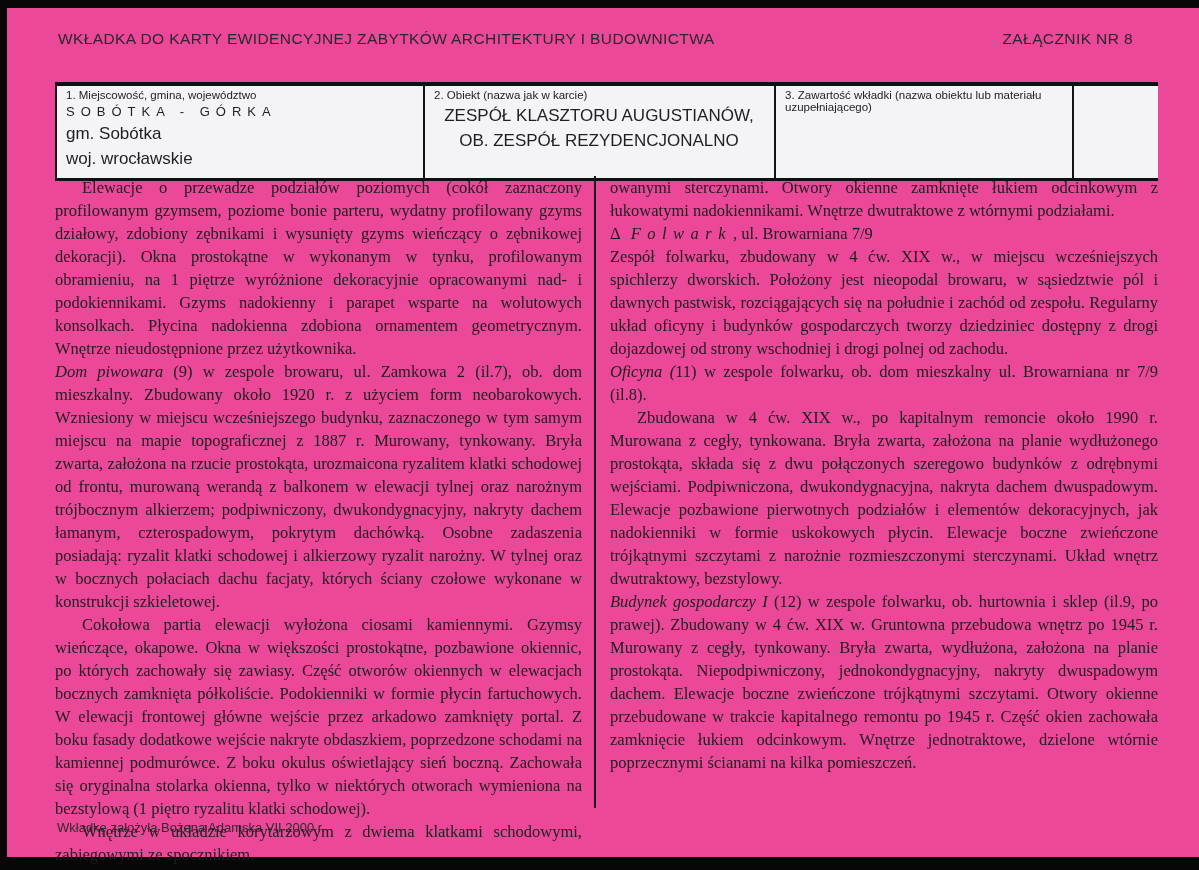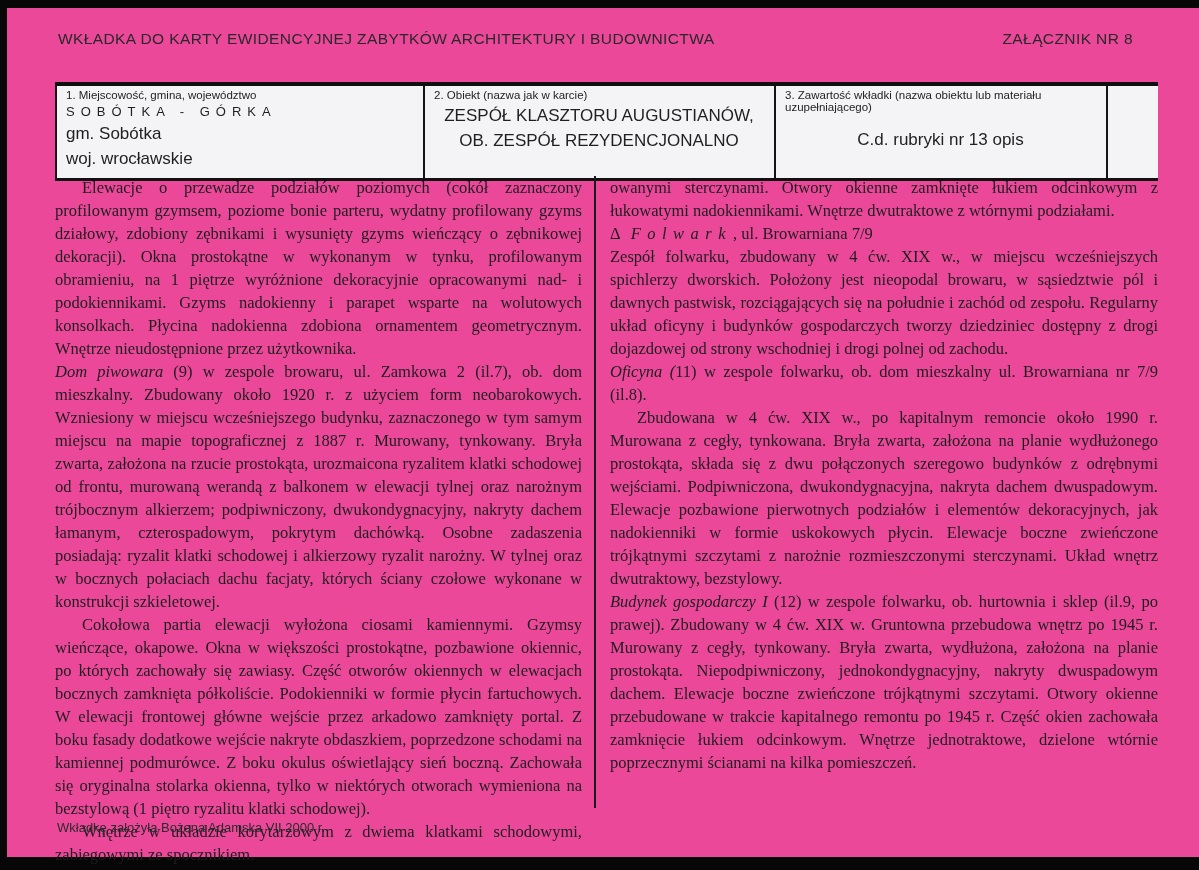--- a/index.html
+++ b/index.html
@@ -34,21 +34,21 @@
     margin-top: 12px;
   }
   .info-cell {
     box-sizing: border-box;
     border-right: 2px solid #141414;
     padding: 3px 10px 7px 9px;
     min-height: 86px;
   }
   .info-cell.c1 { width: 370px; border-left: 2px solid #141414; }
   .info-cell.c2 { width: 351px; }
-  .info-cell.c3 { width: 332px; }
+  .info-cell.c3 { width: 298px; }
   .cell-label { font-size: 11.5px; color: #232325; margin-bottom: 1px; }
   .place-name { font-size: 13px; letter-spacing: 6px; margin: 3px 0 2px; white-space: nowrap; }
   .place-sub  { font-size: 17px; line-height: 25px; }
   .obj-line   { font-size: 17px; line-height: 25px; text-align: center; }
   .obj-block  { margin-top: 2px; }
   .content-val { font-size: 17px; text-align: center; margin-top: 17px; }
 
   .columns {
     position: absolute; left: 55px; top: 176px; width: 1103px;
     display: flex;
@@ -96,21 +96,20 @@
     </div>
     <div class="info-cell c2">
       <div class="cell-label">2. Obiekt (nazwa jak w karcie)</div>
       <div class="obj-block">
         <div class="obj-line">ZESPÓŁ KLASZTORU AUGUSTIANÓW,</div>
         <div class="obj-line">OB. ZESPÓŁ REZYDENCJONALNO</div>
       </div>
     </div>
     <div class="info-cell c3">
       <div class="cell-label">3. Zawartość wkładki (nazwa obiektu lub materiału uzupełniającego)</div>
-      <div class="content-val">C.d. rubryki nr 13 opis</div>
     </div>
   </div>
 
   <div class="columns">
 
     <div class="col-left">
       <p class="indent"><span>Elewacje o przewadze podziałów poziomych (cokół zaznaczony profilowanym gzymsem, poziome bonie parteru, wydatny profilowany gzyms działowy, zdobiony zębnikami i wysunięty gzyms wieńczący o zębnikowej dekoracji). Okna prostokątne w wykonanym w tynku, profilowanym obramieniu, na 1 piętrze wyróżnione dekoracyjnie opracowanymi nad- i podokiennikami. Gzyms nadokienny i parapet wsparte na wolutowych konsolkach. Płycina nadokienna zdobiona ornamentem geometrycznym. Wnętrze nieudostępnione przez użytkownika.</span></p>
       <p><i>Dom piwowara</i><span> (9) w zespole browaru, ul. Zamkowa 2 (il.7), ob. dom mieszkalny. Zbudowany około 1920 r. z użyciem form neobarokowych. Wzniesiony w miejscu wcześniejszego budynku, zaznaczonego w tym samym miejscu na mapie topograficznej z 1887 r. Murowany, tynkowany. Bryła zwarta, założona na rzucie prostokąta, urozmaicona ryzalitem klatki schodowej od frontu, murowaną werandą z balkonem w elewacji tylnej oraz narożnym trójbocznym alkierzem; podpiwniczony, dwukondygnacyjny, nakryty dachem łamanym, czterospadowym, pokrytym dachówką. Osobne zadaszenia posiadają: ryzalit klatki schodowej i alkierzowy ryzalit narożny. W tylnej oraz w bocznych połaciach dachu facjaty, których ściany czołowe wykonane w konstrukcji szkieletowej.</span></p>
       <p class="indent"><span>Cokołowa partia elewacji wyłożona ciosami kamiennymi. Gzymsy wieńczące, okapowe. Okna w większości prostokątne, pozbawione okiennic, po których zachowały się zawiasy. Część otworów okiennych w elewacjach bocznych zamknięta półkoliście. Podokienniki w formie płycin fartuchowych. W elewacji frontowej główne wejście przez arkadowo zamknięty portal. Z boku fasady dodatkowe wejście nakryte obdaszkiem, poprzedzone schodami na kamiennej podmurówce. Z boku okulus oświetlający sień boczną. Zachowała się oryginalna stolarka okienna, tylko w niektórych otworach wymieniona na bezstylową (1 piętro ryzalitu klatki schodowej).</span></p>
       <p class="indent"><span>Wnętrze w układzie korytarzowym z dwiema klatkami schodowymi, zabiegowymi ze spocznikiem.</span></p>

